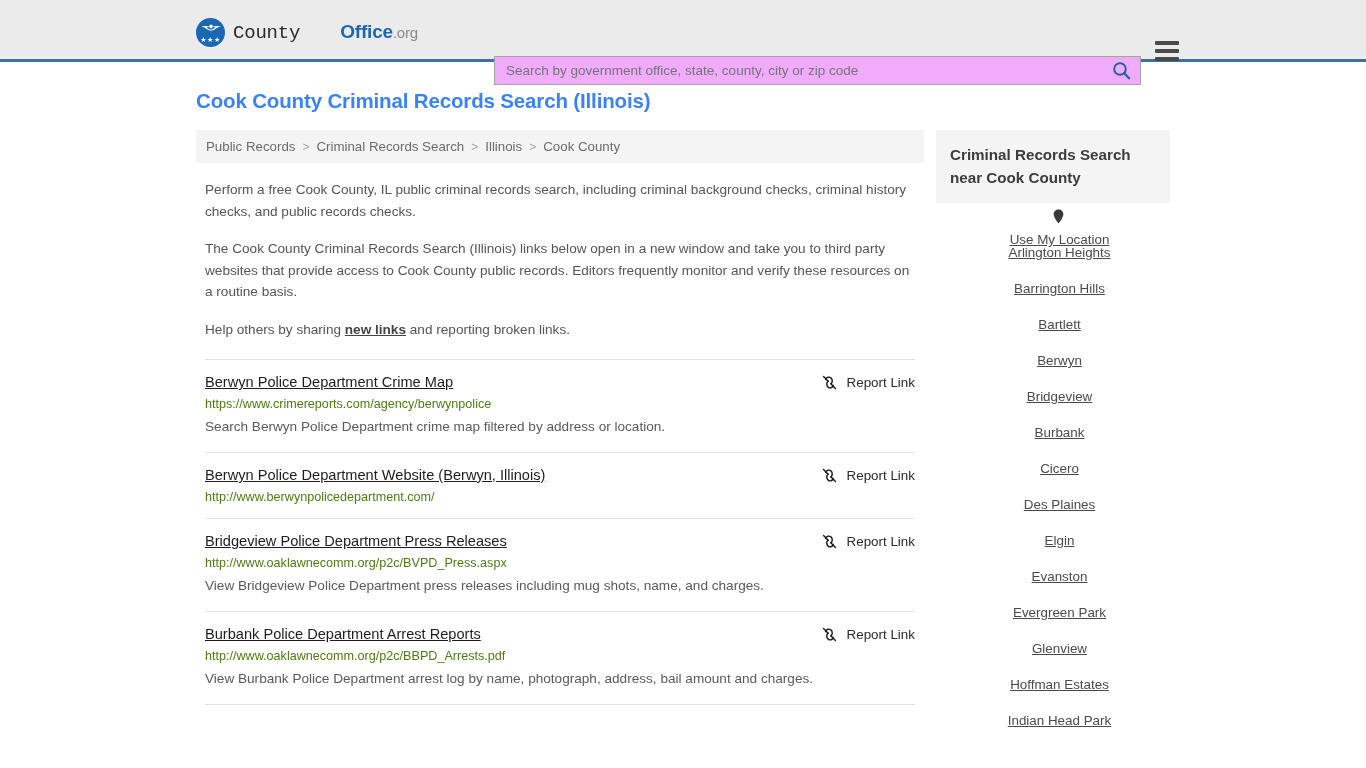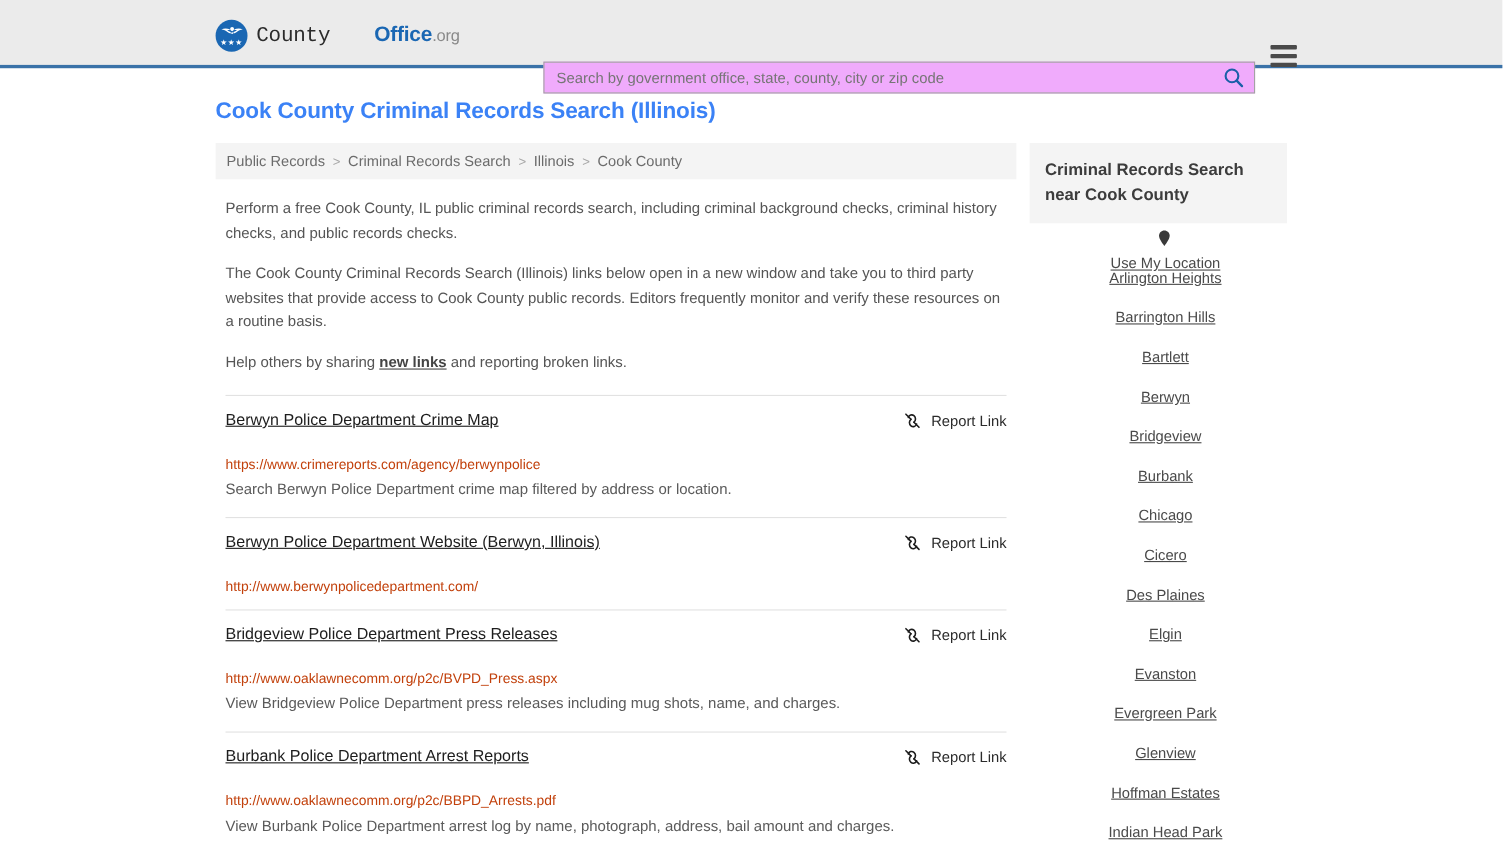--- a/index.html
+++ b/index.html
@@ -192,22 +192,22 @@
     cursor: pointer;
     padding-top: 1px;
   }
   .report-link .rl-label {
     font-size: 13.4px;
     color: #2b2b2b;
   }
   .result-url {
     display: block;
     font-size: 12.6px;
-    color: #c2410c;
-    margin-top: 22px;
+    color: #4d7c0f;
+    margin-top: 4px;
     line-height: 16px;
     text-decoration: none;
     word-break: break-all;
   }
   .result-desc {
     font-size: 13.6px;
     color: #5a5a5a;
     line-height: 25px;
     margin-top: 2px;
   }
@@ -407,23 +407,20 @@
         <div class="side-item">
           <a href="#">Berwyn</a>
         </div>
         <div class="side-item">
           <a href="#">Bridgeview</a>
         </div>
         <div class="side-item">
           <a href="#">Burbank</a>
         </div>
         <div class="side-item">
-          <a href="#">Chicago</a>
-        </div>
-        <div class="side-item">
           <a href="#">Cicero</a>
         </div>
         <div class="side-item">
           <a href="#">Des Plaines</a>
         </div>
         <div class="side-item">
           <a href="#">Elgin</a>
         </div>
         <div class="side-item">
           <a href="#">Evanston</a>

